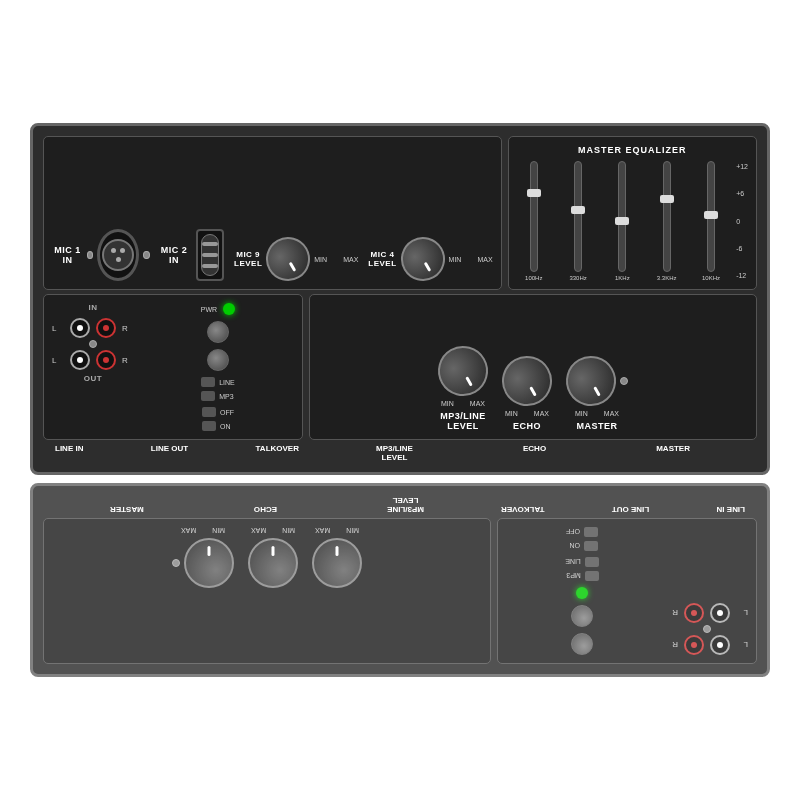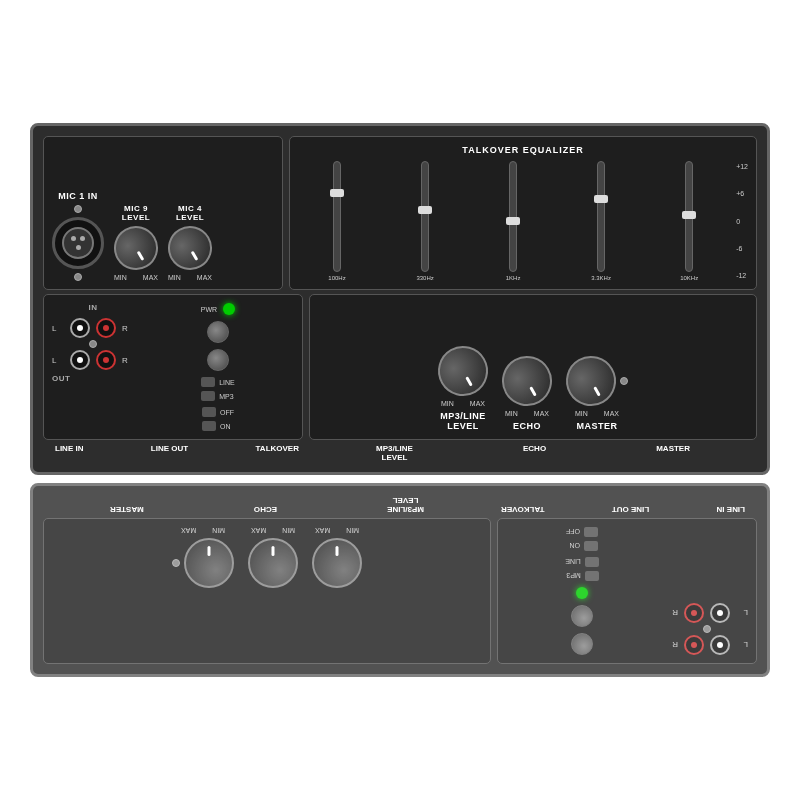--- a/index.html
+++ b/index.html
@@ -285,21 +285,20 @@
     
     .mic-inputs-box {
       flex: 0 0 240px;
       display: flex;
       gap: 10px;
       align-items: flex-end;
     }
 
     .mic-col {
       display: flex;
-      flex-direction: column;
       align-items: center;
       gap: 4px;
     }
 
     .connector-screw {
       width: 8px;
       height: 8px;
       background: #888;
       border-radius: 50%;
       border: 1px solid #aaa;
@@ -336,20 +335,32 @@
               <div class="xlr-pins">
                 <div class="xlr-pin"></div>
                 <div class="xlr-pin"></div>
                 <div class="xlr-pin-center"></div>
               </div>
             </div>
           </div>
           <div class="connector-screw"></div>
         </div>
 
+        <div class="mic-col">
+          <div class="label-text">MIC 2 IN</div>
+          <div style="height:8px;"></div>
+
+          <div class="trs-jack">
+            <div class="trs-inner">
+              <div class="trs-ring"></div>
+              <div class="trs-ring"></div>
+              <div class="trs-ring"></div>
+            </div>
+          </div>
+        </div>
 
         <div class="mic-col">
           <div class="label-text" style="white-space:pre-line; font-size:8px;">MIC 9
 LEVEL</div>
           <div class="knob" style="transform: rotate(-30deg);"></div>
           <div class="knob-labels">
             <span class="knob-label-small">MIN</span>
             <span class="knob-label-small">MAX</span>
           </div>
         </div>
@@ -359,21 +370,21 @@
 LEVEL</div>
           <div class="knob" style="transform: rotate(-30deg);"></div>
           <div class="knob-labels">
             <span class="knob-label-small">MIN</span>
             <span class="knob-label-small">MAX</span>
           </div>
         </div>
       </div>
 
       <div class="box eq-box">
-        <div class="eq-title">TALKOVER EQUALIZER</div>
+        <div class="eq-title">MASTER EQUALIZER</div>
         <div style="display:flex; gap:4px; height:120px;">
 
           <div style="display:flex; gap:10px; flex:1;">
 
             <div class="eq-slider-col">
               <div class="eq-slider-track">
                 <div class="eq-slider-handle" style="top:25%;"></div>
               </div>
               <div class="eq-freq-label">100Hz</div>
             </div>
@@ -444,21 +455,21 @@
           <div class="rca-row">
             <span class="rca-label">L</span>
             <div class="rca-jack white">
                 <div class="rca-center"></div>
               </div>
             <div class="rca-jack red">
                 <div class="rca-center red"></div>
               </div>
             <span class="rca-label">R</span>
           </div>
-          <div style="display:flex; align-items:center; justify-content:flex-start;">
+          <div style="display:flex; align-items:center; justify-content:center;">
             <span class="label-text" style="font-size:8px; color:#aaa;">OUT</span>
           </div>
         </div>
 
         <div style="display:flex; flex-direction:column; align-items:center; gap:6px; flex:1;">
           <div style="display:flex; align-items:center; gap:6px;">
             <span class="pwr-label">PWR</span>
             <div class="pwr-light"></div>
           </div>
           <div class="gray-btn"></div>

